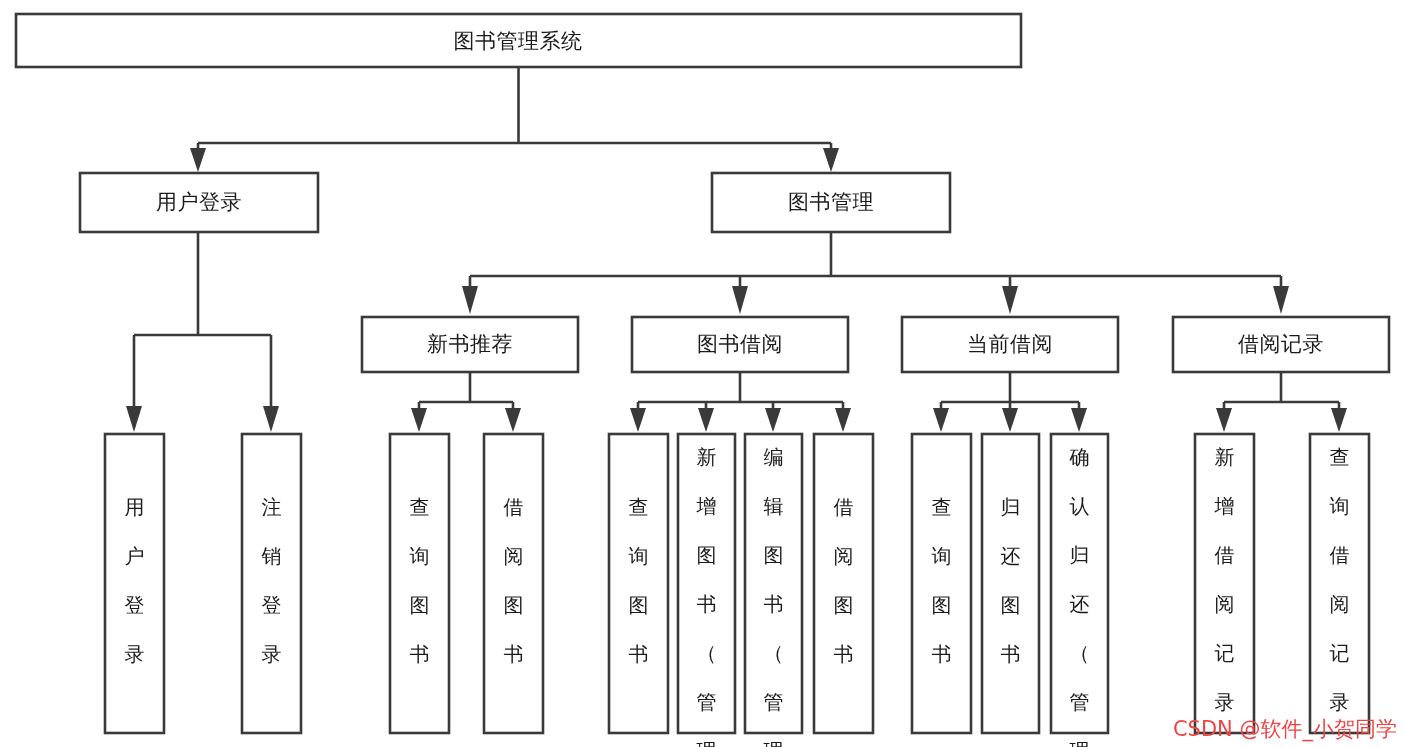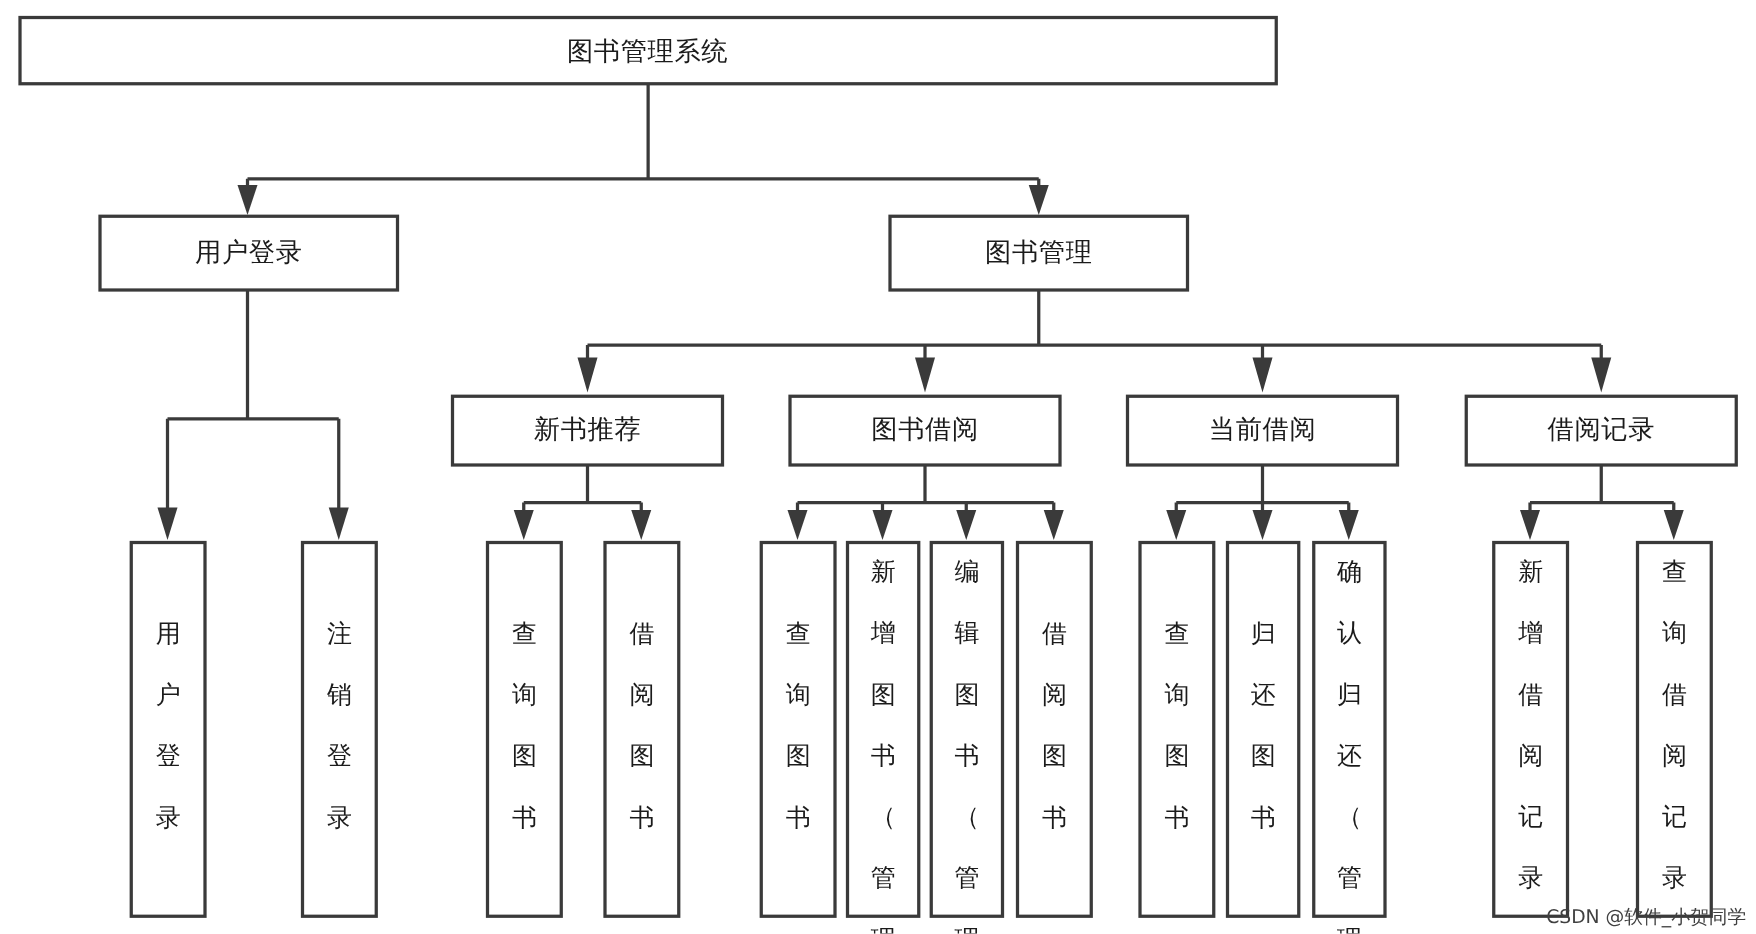--- a/index.html
+++ b/index.html
@@ -54,22 +54,22 @@
     font-size: 20px;
     fill: #1b1b1b;
     text-anchor: middle;
     letter-spacing: 0px;
   }
   .watermark {
     position: absolute;
     right: 8px;
     bottom: 4px;
     font-family: "DejaVu Sans", "Liberation Sans", sans-serif;
-    font-size: 15px;
-    color: #404040;
+    font-size: 21px;
+    color: #ef4444;
     white-space: nowrap;
     user-select: none;
   }
 </style>
 </head>
 <body>
 
 <div id="diagram-root">
 
   <svg class="canvas" viewBox="0 0 1405 747" xmlns="http://www.w3.org/2000/svg">

